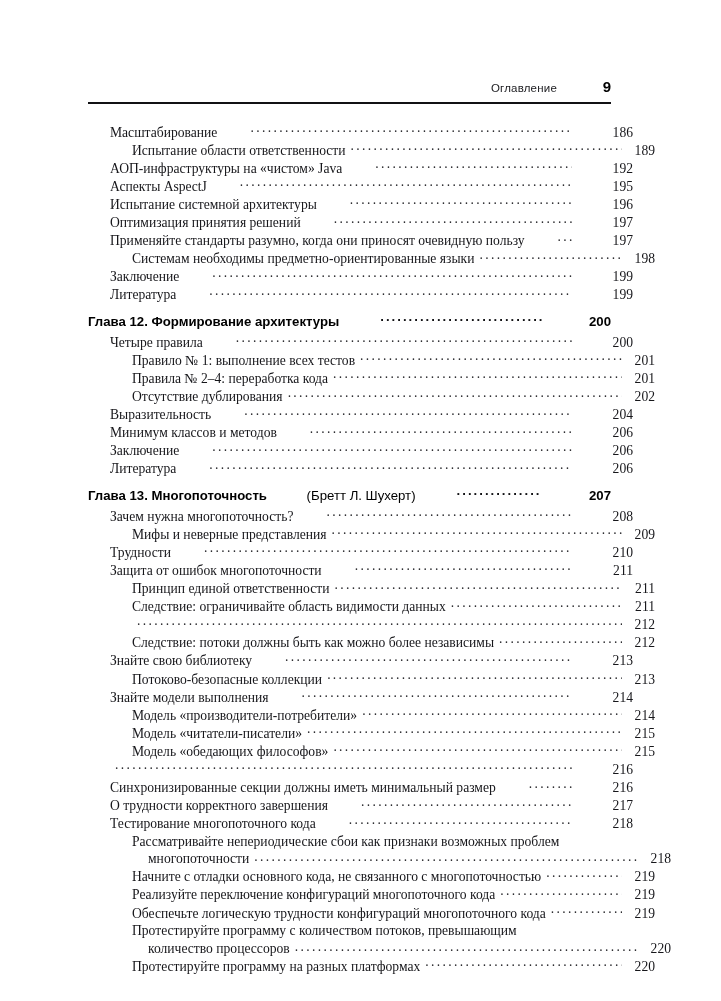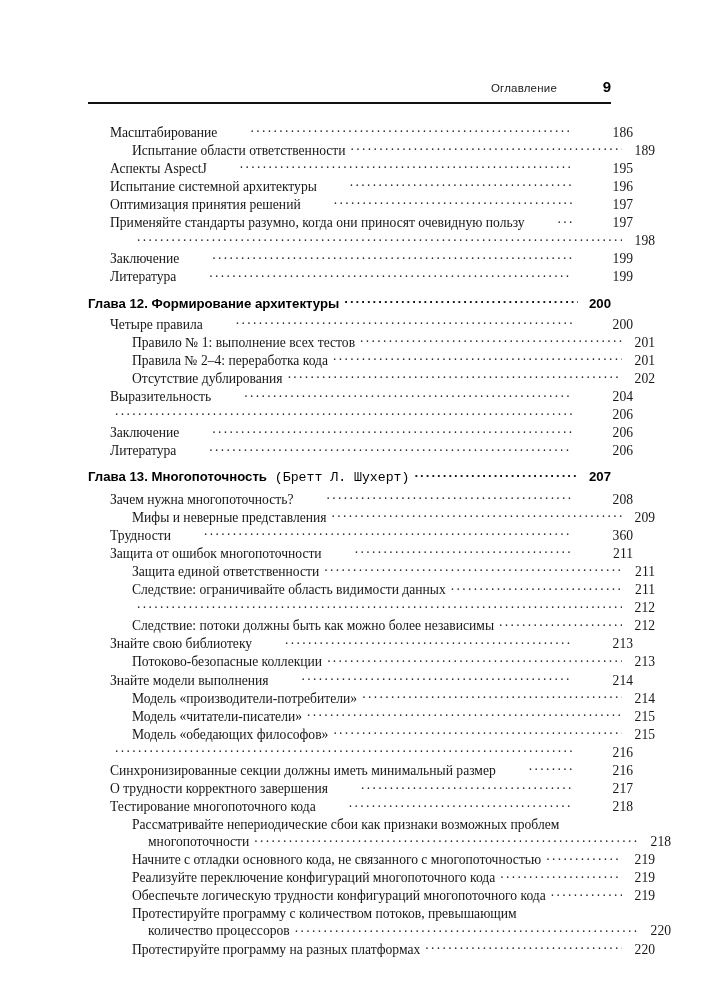--- a/index.html
+++ b/index.html
@@ -111,20 +111,21 @@
   
   .toc-entry.chapter {
     font-family: "Liberation Sans", "DejaVu Sans", sans-serif;
     font-size: 13.2px;
     font-weight: bold;
     line-height: 17.5px;
     padding-left: 0;
     margin-top: 8.5px;
     margin-bottom: 3px;
     color: #000000;
+    gap: 36px;
   }
   .toc-entry.chapter .author {
     font-weight: normal;
   }
   .toc-entry.chapter .leader::after {
     letter-spacing: 2.0px;
     font-size: 13.2px;
     color: #111114;
   }
   .toc-entry.chapter .folio {
@@ -134,21 +135,21 @@
   
   .toc-entry.wrapped {
     display: block;
     white-space: normal;
   }
   .toc-entry.wrapped .line-first {
     display: block;
   }
   .toc-entry.wrapped .line-second {
     display: flex;
-    align-items: flex-start;
+    align-items: center;
     width: 100%;
     white-space: nowrap;
     padding-left: 16px;
   }
   .toc-entry.wrapped .line-second .tail {
     flex: 0 1 auto;
   }
 </style>
 </head>
 <body>
@@ -167,40 +168,46 @@
           <span class="label">Масштабирование</span>
           <span class="leader"></span>
           <span class="folio">186</span>
         </div>
         <div class="toc-entry lvl-2">
           <span class="label">Испытание области ответственности</span>
           <span class="leader"></span>
           <span class="folio">189</span>
         </div>
         <div class="toc-entry lvl-1">
+          <span class="label">АОП-инфраструктуры на «чистом» Java</span>
+          <span class="leader"></span>
+          <span class="folio">192</span>
+        </div>
+        <div class="toc-entry lvl-1">
           <span class="label">Аспекты AspectJ</span>
           <span class="leader"></span>
           <span class="folio">195</span>
         </div>
         <div class="toc-entry lvl-1">
           <span class="label">Испытание системной архитектуры</span>
           <span class="leader"></span>
           <span class="folio">196</span>
         </div>
         <div class="toc-entry lvl-1">
           <span class="label">Оптимизация принятия решений</span>
           <span class="leader"></span>
           <span class="folio">197</span>
         </div>
         <div class="toc-entry lvl-1">
           <span class="label">Применяйте стандарты разумно, когда они приносят очевидную пользу</span>
           <span class="leader"></span>
           <span class="folio">197</span>
         </div>
         <div class="toc-entry lvl-2">
+          <span class="label">Системам необходимы предметно-ориентированные языки</span>
           <span class="leader"></span>
           <span class="folio">198</span>
         </div>
         <div class="toc-entry lvl-1">
           <span class="label">Заключение</span>
           <span class="leader"></span>
           <span class="folio">199</span>
         </div>
         <div class="toc-entry lvl-1">
           <span class="label">Литература</span>
@@ -231,61 +238,62 @@
           <span class="label">Отсутствие дублирования</span>
           <span class="leader"></span>
           <span class="folio">202</span>
         </div>
         <div class="toc-entry lvl-1">
           <span class="label">Выразительность</span>
           <span class="leader"></span>
           <span class="folio">204</span>
         </div>
         <div class="toc-entry lvl-1">
+          <span class="label">Минимум классов и методов</span>
           <span class="leader"></span>
           <span class="folio">206</span>
         </div>
         <div class="toc-entry lvl-1">
           <span class="label">Заключение</span>
           <span class="leader"></span>
           <span class="folio">206</span>
         </div>
         <div class="toc-entry lvl-1">
           <span class="label">Литература</span>
           <span class="leader"></span>
           <span class="folio">206</span>
         </div>
         <div class="toc-entry chapter">
           <span class="label">Глава 13. Многопоточность</span>
-          <span class="author" style="white-space: pre; font-family: Liberation Mono, monospace;"> (Бретт Л. Шухерт)</span>
+          <span class="author" style="white-space: pre;"> (Бретт Л. Шухерт)</span>
           <span class="leader"></span>
           <span class="folio">207</span>
         </div>
         <div class="toc-entry lvl-1">
           <span class="label">Зачем нужна многопоточность?</span>
           <span class="leader"></span>
           <span class="folio">208</span>
         </div>
         <div class="toc-entry lvl-2">
           <span class="label">Мифы и неверные представления</span>
           <span class="leader"></span>
           <span class="folio">209</span>
         </div>
         <div class="toc-entry lvl-1">
           <span class="label">Трудности</span>
           <span class="leader"></span>
-          <span class="folio">360</span>
+          <span class="folio">210</span>
         </div>
         <div class="toc-entry lvl-1">
           <span class="label">Защита от ошибок многопоточности</span>
           <span class="leader"></span>
           <span class="folio">211</span>
         </div>
         <div class="toc-entry lvl-2">
-          <span class="label">Защита единой ответственности</span>
+          <span class="label">Принцип единой ответственности</span>
           <span class="leader"></span>
           <span class="folio">211</span>
         </div>
         <div class="toc-entry lvl-2">
           <span class="label">Следствие: ограничивайте область видимости данных</span>
           <span class="leader"></span>
           <span class="folio">211</span>
         </div>
         <div class="toc-entry lvl-2">
           <span class="leader"></span>

